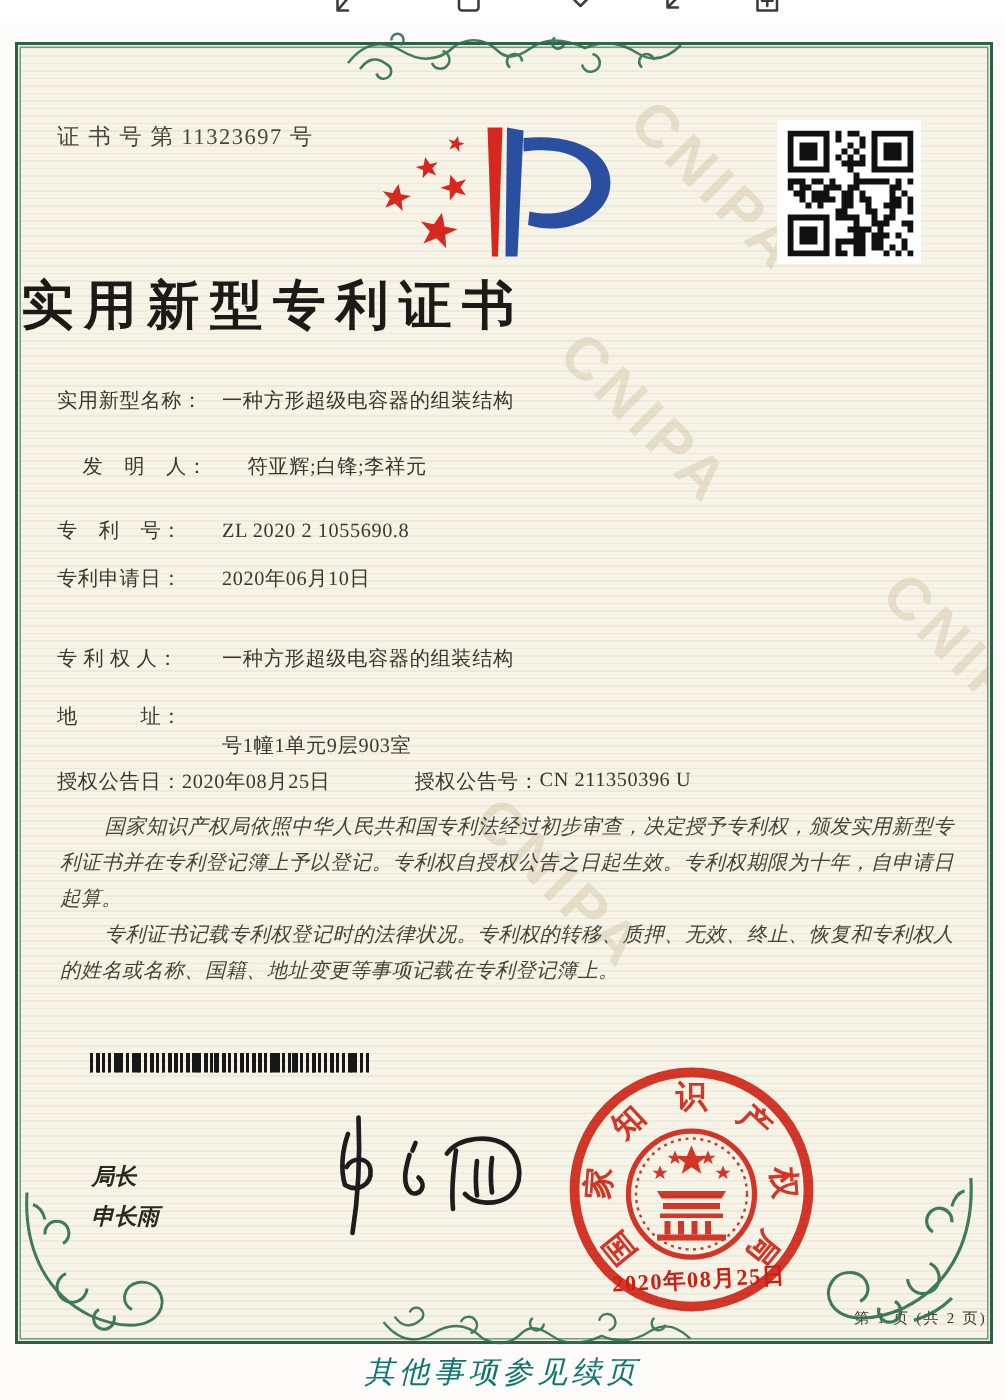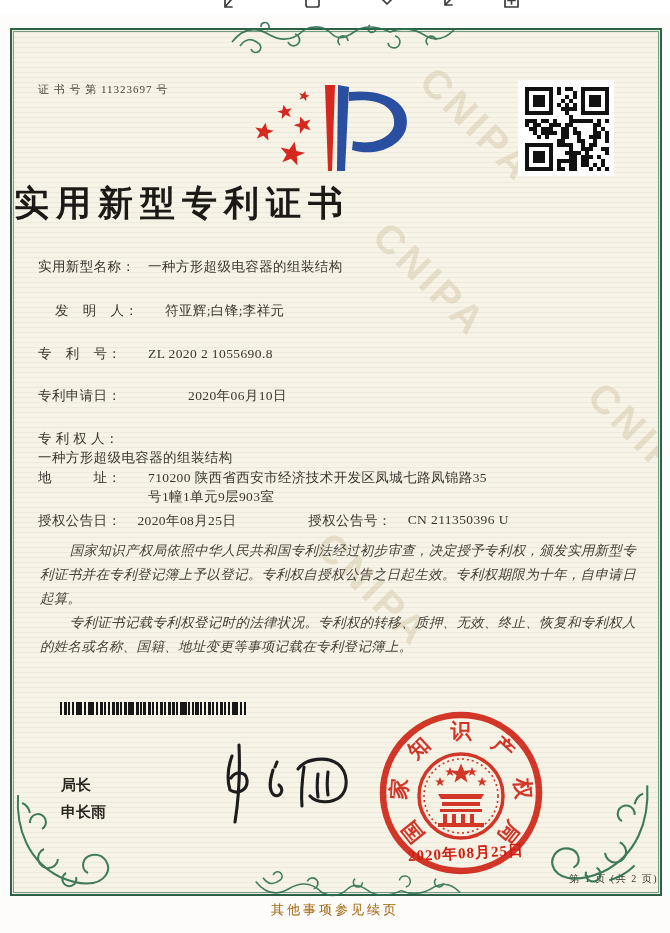--- a/index.html
+++ b/index.html
@@ -10,47 +10,47 @@
   .tb-ic{position:absolute;top:-9px;width:18px;height:20px;}
   .tb-ic svg{stroke:#3c3c3c;stroke-width:1.7;fill:none;stroke-linecap:round;stroke-linejoin:round;}
   
   .cert{position:absolute;left:10px;top:28px;width:648px;height:864px;
         background:#f7f3e6;border:2px solid #2c6148;
         box-shadow:inset 0 0 0 1px #f1ecdc, inset 0 0 0 2px #6f9c82;}
   .cert-inner{position:absolute;inset:2px;overflow:hidden;
         background:repeating-linear-gradient(180deg,rgba(125,165,135,.10) 0 1px,rgba(0,0,0,0) 1px 5px),#f7f3e6;}
   .wm{position:absolute;font-family:"Liberation Sans",sans-serif;font-weight:700;
       font-size:40px;letter-spacing:4px;color:rgba(196,174,140,.30);transform:rotate(45deg);white-space:nowrap;}
-  .certno{position:absolute;left:24px;top:50px;font-size:11px;letter-spacing:1px;color:#4a453c;}
+  .certno{position:absolute;left:24px;top:50px;font-size:15px;letter-spacing:1px;color:#4a453c;}
   .logo{position:absolute;left:226px;top:50px;}
   .qr{position:absolute;left:504px;top:48px;width:96px;height:96px;background:#fff;padding:0;}
   .qr svg{position:absolute;left:7px;top:7px;}
   .title{position:absolute;left:0;right:0;top:148px;text-align:left;
          font-size:35px;font-weight:700;letter-spacing:7px;color:#1c1a17;}
   .row{position:absolute;left:24px;right:18px;display:flex;font-size:13.5px;color:#3a362f;letter-spacing:.4px;line-height:19px;}
   .row .lbl{width:110px;flex:none;}
   .row .val{flex:1;}
-  .grantrow{position:absolute;left:24px;right:18px;top:480px;display:flex;font-size:13.5px;color:#3a362f;letter-spacing:.4px;gap:16px;}
+  .grantrow{position:absolute;left:24px;right:18px;top:480px;display:flex;font-size:13.5px;color:#3a362f;letter-spacing:.4px;}
   .grantrow .pair2{margin-left:56px;}
   .paras{position:absolute;left:26px;right:22px;top:507px;font-size:13.5px;line-height:24px;
          color:#474239;text-align:justify;font-style:italic;letter-spacing:.3px;}
   .paras p{margin:0;text-indent:2.2em;}
   .barcode{position:absolute;left:46px;top:670px;width:186px;height:13px;
       background-image:
         repeating-linear-gradient(90deg,#171717 0 2px,rgba(0,0,0,0) 2px 4px),
         repeating-linear-gradient(90deg,#171717 0 1px,rgba(0,0,0,0) 1px 6px),
         repeating-linear-gradient(90deg,rgba(0,0,0,0) 0 5px,#171717 5px 7px,rgba(0,0,0,0) 7px 13px);}
-  .signer{position:absolute;left:47px;top:740px;font-size:15px;font-weight:700;color:#2a2username622;line-height:27px;color:#2b2822;}
+  .signer{position:absolute;left:47px;top:740px;font-size:15px;font-weight:700;color:#2a2username622;line-height:27px;color:#2b2822;font-style:italic;}
   .sig{position:absolute;left:196px;top:708px;}
   .seal{position:absolute;left:362px;top:676px;opacity:.93;mix-blend-mode:multiply;}
   .sealdate{position:absolute;left:372px;top:812px;width:160px;text-align:center;
       font-size:15px;font-weight:700;color:#cf1d12;letter-spacing:1px;transform:rotate(-3deg);}
   .pageinfo{position:absolute;left:0;right:0;top:840px;text-align:right;font-size:10px;letter-spacing:1.5px;color:#3c382f;}
-  .footnote{position:absolute;left:0;right:0;top:901px;text-align:center;font-size:13px;
-      letter-spacing:3px;color:#a16207;}
+  .footnote{position:absolute;left:0;right:0;top:901px;text-align:center;font-size:20px;
+      font-style:italic;letter-spacing:3px;color:#0f766e;}
   .orn{position:absolute;pointer-events:none;}
   .orn svg{display:block;}
 </style>
 </head>
 <body>
 
 <div class="stage">
 
   <div class="toolbar">
     <span class="tb-ic" style="left:221px;">
@@ -136,32 +136,32 @@
         <span class="val">一种方形超级电容器的组装结构</span>
       </div>
       <div class="row" style="top:269px;margin-left:17px;">
         <span class="lbl">发　明　人：</span>
         <span class="val">符亚辉;白锋;李祥元</span>
       </div>
       <div class="row" style="top:312px;">
         <span class="lbl">专　利　号：</span>
         <span class="val">ZL 2020 2 1055690.8</span>
       </div>
-      <div class="row" style="top:354px;gap:40px;">
+      <div class="row" style="top:344px;">
         <span class="lbl">专利申请日：</span>
         <span class="val">2020年06月10日</span>
       </div>
-      <div class="row" style="top:397px;flex-direction:column;">
+      <div class="row" style="top:397px;">
         <span class="lbl">专 利 权 人：</span>
         <span class="val">一种方形超级电容器的组装结构</span>
       </div>
       <div class="row" style="top:436px;">
         <span class="lbl">地　　　址：</span>
         <span class="val">
-          <span>710200 陕西省西安市经济技术开发区凤城七路凤锦路35</span><br>
+          <br>
           <span>号1幢1单元9层903室</span>
         </span>
       </div>
 
       <div class="grantrow">
         <span>授权公告日：</span>
         <span>2020年08月25日</span>
         <span class="pair2">授权公告号：</span>
         <span>CN 211350396 U</span>
       </div>

